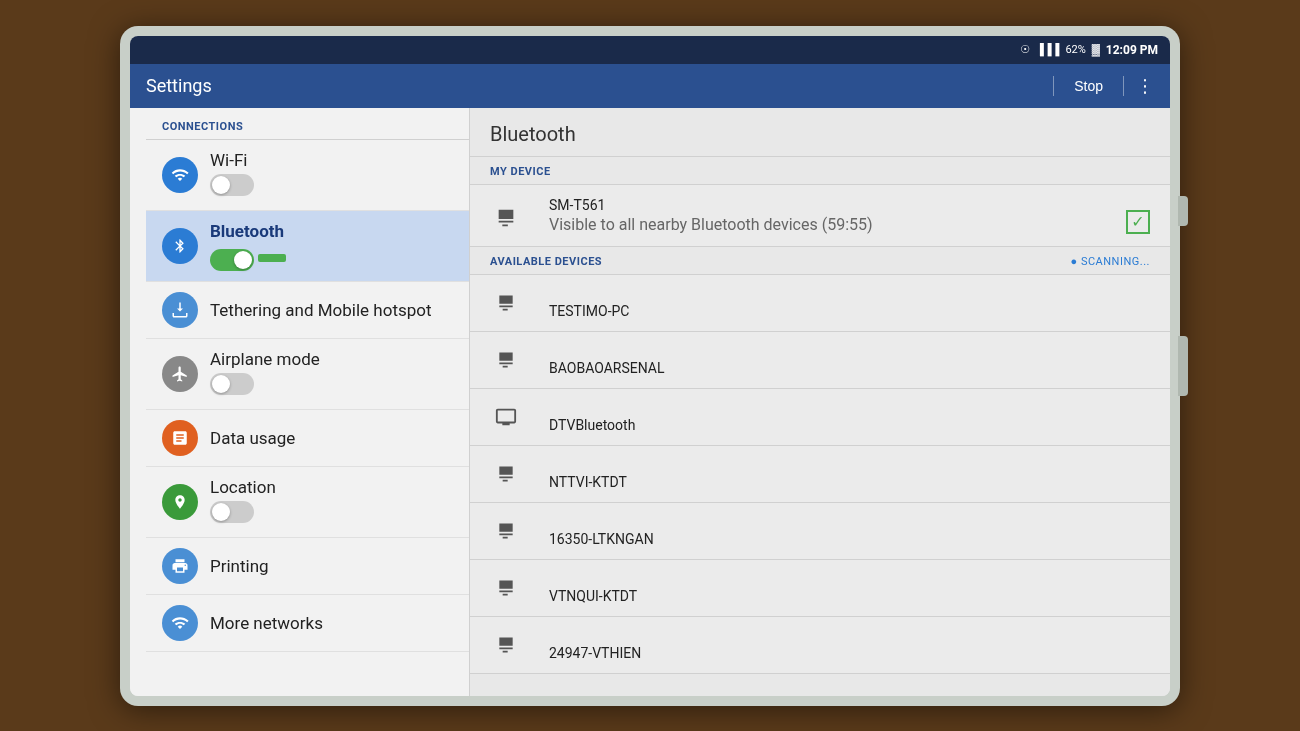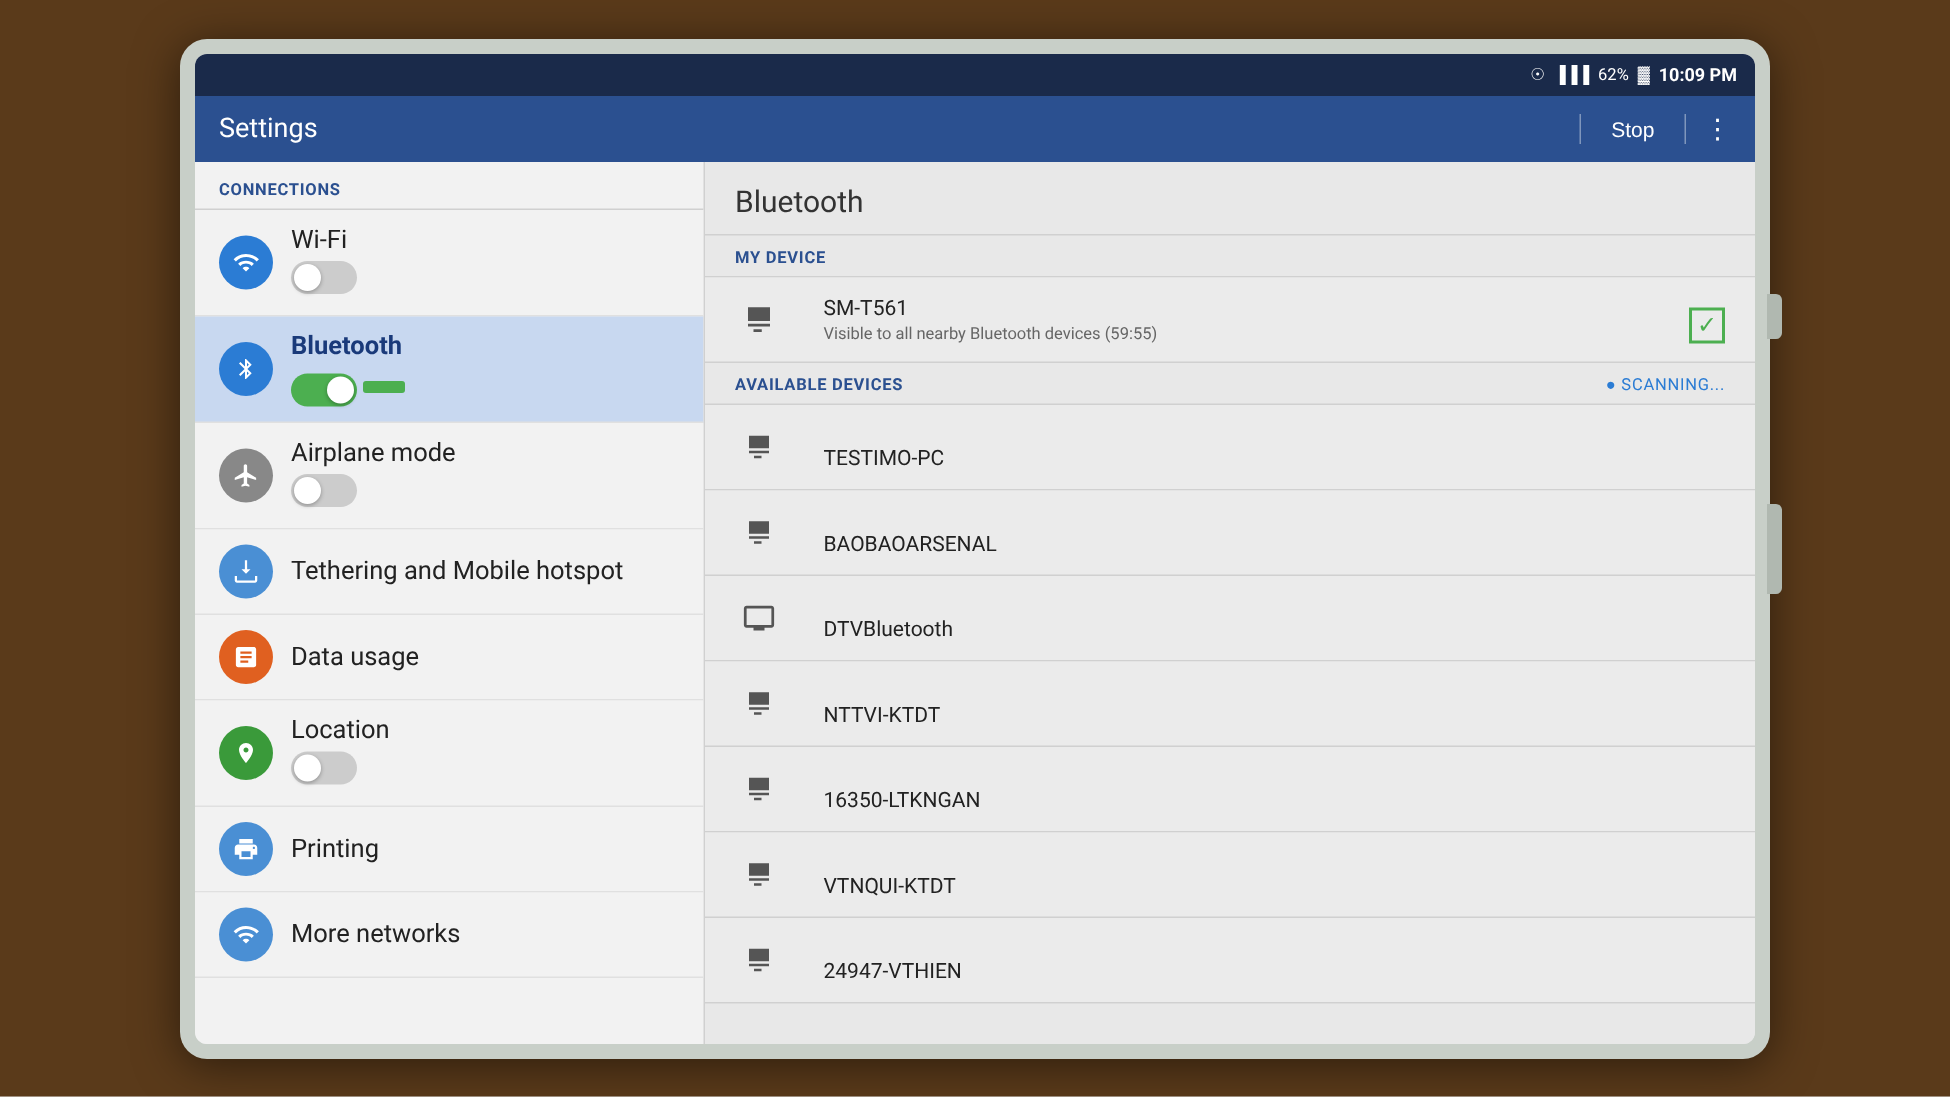--- a/index.html
+++ b/index.html
@@ -100,20 +100,21 @@
       flex: 1;
       overflow: hidden;
     }
     
     .sidebar {
       width: 340px;
       background: #f2f2f2;
       border-right: 1px solid #d0d0d0;
       overflow-y: auto;
       flex-shrink: 0;
+      padding-left: 16px;
     }
     .sidebar-section-header {
       padding: 12px 16px 6px 16px;
       font-size: 11px;
       color: #2b5090;
       font-weight: bold;
       letter-spacing: 0.5px;
       border-bottom: 1px solid #d0d0d0;
     }
     .sidebar-item {
@@ -248,21 +249,21 @@
       font-size: 20px;
     }
     .device-row .device-info {
       flex: 1;
     }
     .device-row .device-name {
       font-size: 14px;
       color: #222;
     }
     .device-row .device-sub {
-      font-size: 11px;
+      font-size: 16px;
       color: #666;
       margin-top: 2px;
     }
     .device-row .check-box {
       width: 24px;
       height: 24px;
       border: 2px solid #4caf50;
       display: flex;
       align-items: center;
       justify-content: center;
@@ -294,21 +295,21 @@
 <body>
 
 <div class="device-frame">
   <div class="screen">
 
     <div class="status-bar">
       <span class="status-icon">☉</span>
       <span class="status-icon">▐▐▐</span>
       <span class="status-battery">62%</span>
       <span class="status-icon">▓</span>
-      <span class="status-time">10:09 PM</span>
+      <span class="status-time">12:09 PM</span>
     </div>
 
     <div class="top-bar">
       <span class="app-title">Settings</span>
       <div class="top-actions">
         <div class="divider-v"></div>
         <button class="stop-btn">Stop</button>
         <div class="divider-v"></div>
         <span class="more-icon">⋮</span>
       </div>
@@ -344,41 +345,41 @@
             <div class="bt-toggle-area">
               <div class="toggle-switch on">
                 <div class="knob"></div>
               </div>
               <div class="bt-progress"></div>
             </div>
           </div>
         </div>
 
         <div class="sidebar-item">
+          <div class="item-icon tether">
+            <svg width="18" height="18" viewBox="0 0 24 24" fill="white">
+              <path d="M2 16h2v4h16v-4h2v4c0 1.1-.9 2-2 2H4c-1.1 0-2-.9-2-2v-4zm10-2l-4-4h3V2h2v8h3l-4 4z"></path>
+            </svg>
+          </div>
+          <div class="item-text">
+            <div class="item-name">Tethering and Mobile hotspot</div>
+          </div>
+        </div>
+
+        <div class="sidebar-item">
           <div class="item-icon airplane">
             <svg width="18" height="18" viewBox="0 0 24 24" fill="white">
               <path d="M21 16v-2l-8-5V3.5c0-.83-.67-1.5-1.5-1.5S10 2.67 10 3.5V9l-8 5v2l8-2.5V19l-2 1.5V22l3.5-1 3.5 1v-1.5L13 19v-5.5l8 2.5z"></path>
             </svg>
           </div>
           <div class="item-text">
             <div class="item-name">Airplane mode</div>
             <div class="toggle-switch">
               <div class="knob"></div>
             </div>
-          </div>
-        </div>
-
-        <div class="sidebar-item">
-          <div class="item-icon tether">
-            <svg width="18" height="18" viewBox="0 0 24 24" fill="white">
-              <path d="M2 16h2v4h16v-4h2v4c0 1.1-.9 2-2 2H4c-1.1 0-2-.9-2-2v-4zm10-2l-4-4h3V2h2v8h3l-4 4z"></path>
-            </svg>
-          </div>
-          <div class="item-text">
-            <div class="item-name">Tethering and Mobile hotspot</div>
           </div>
         </div>
 
         <div class="sidebar-item">
           <div class="item-icon data">
             <svg width="18" height="18" viewBox="0 0 24 24" fill="white">
               <path d="M19 3H5c-1.1 0-2 .9-2 2v14c0 1.1.9 2 2 2h14c1.1 0 2-.9 2-2V5c0-1.1-.9-2-2-2zm-5 14H7v-2h7v2zm3-4H7v-2h10v2zm0-4H7V7h10v2z"></path>
             </svg>
           </div>
           <div class="item-text">

